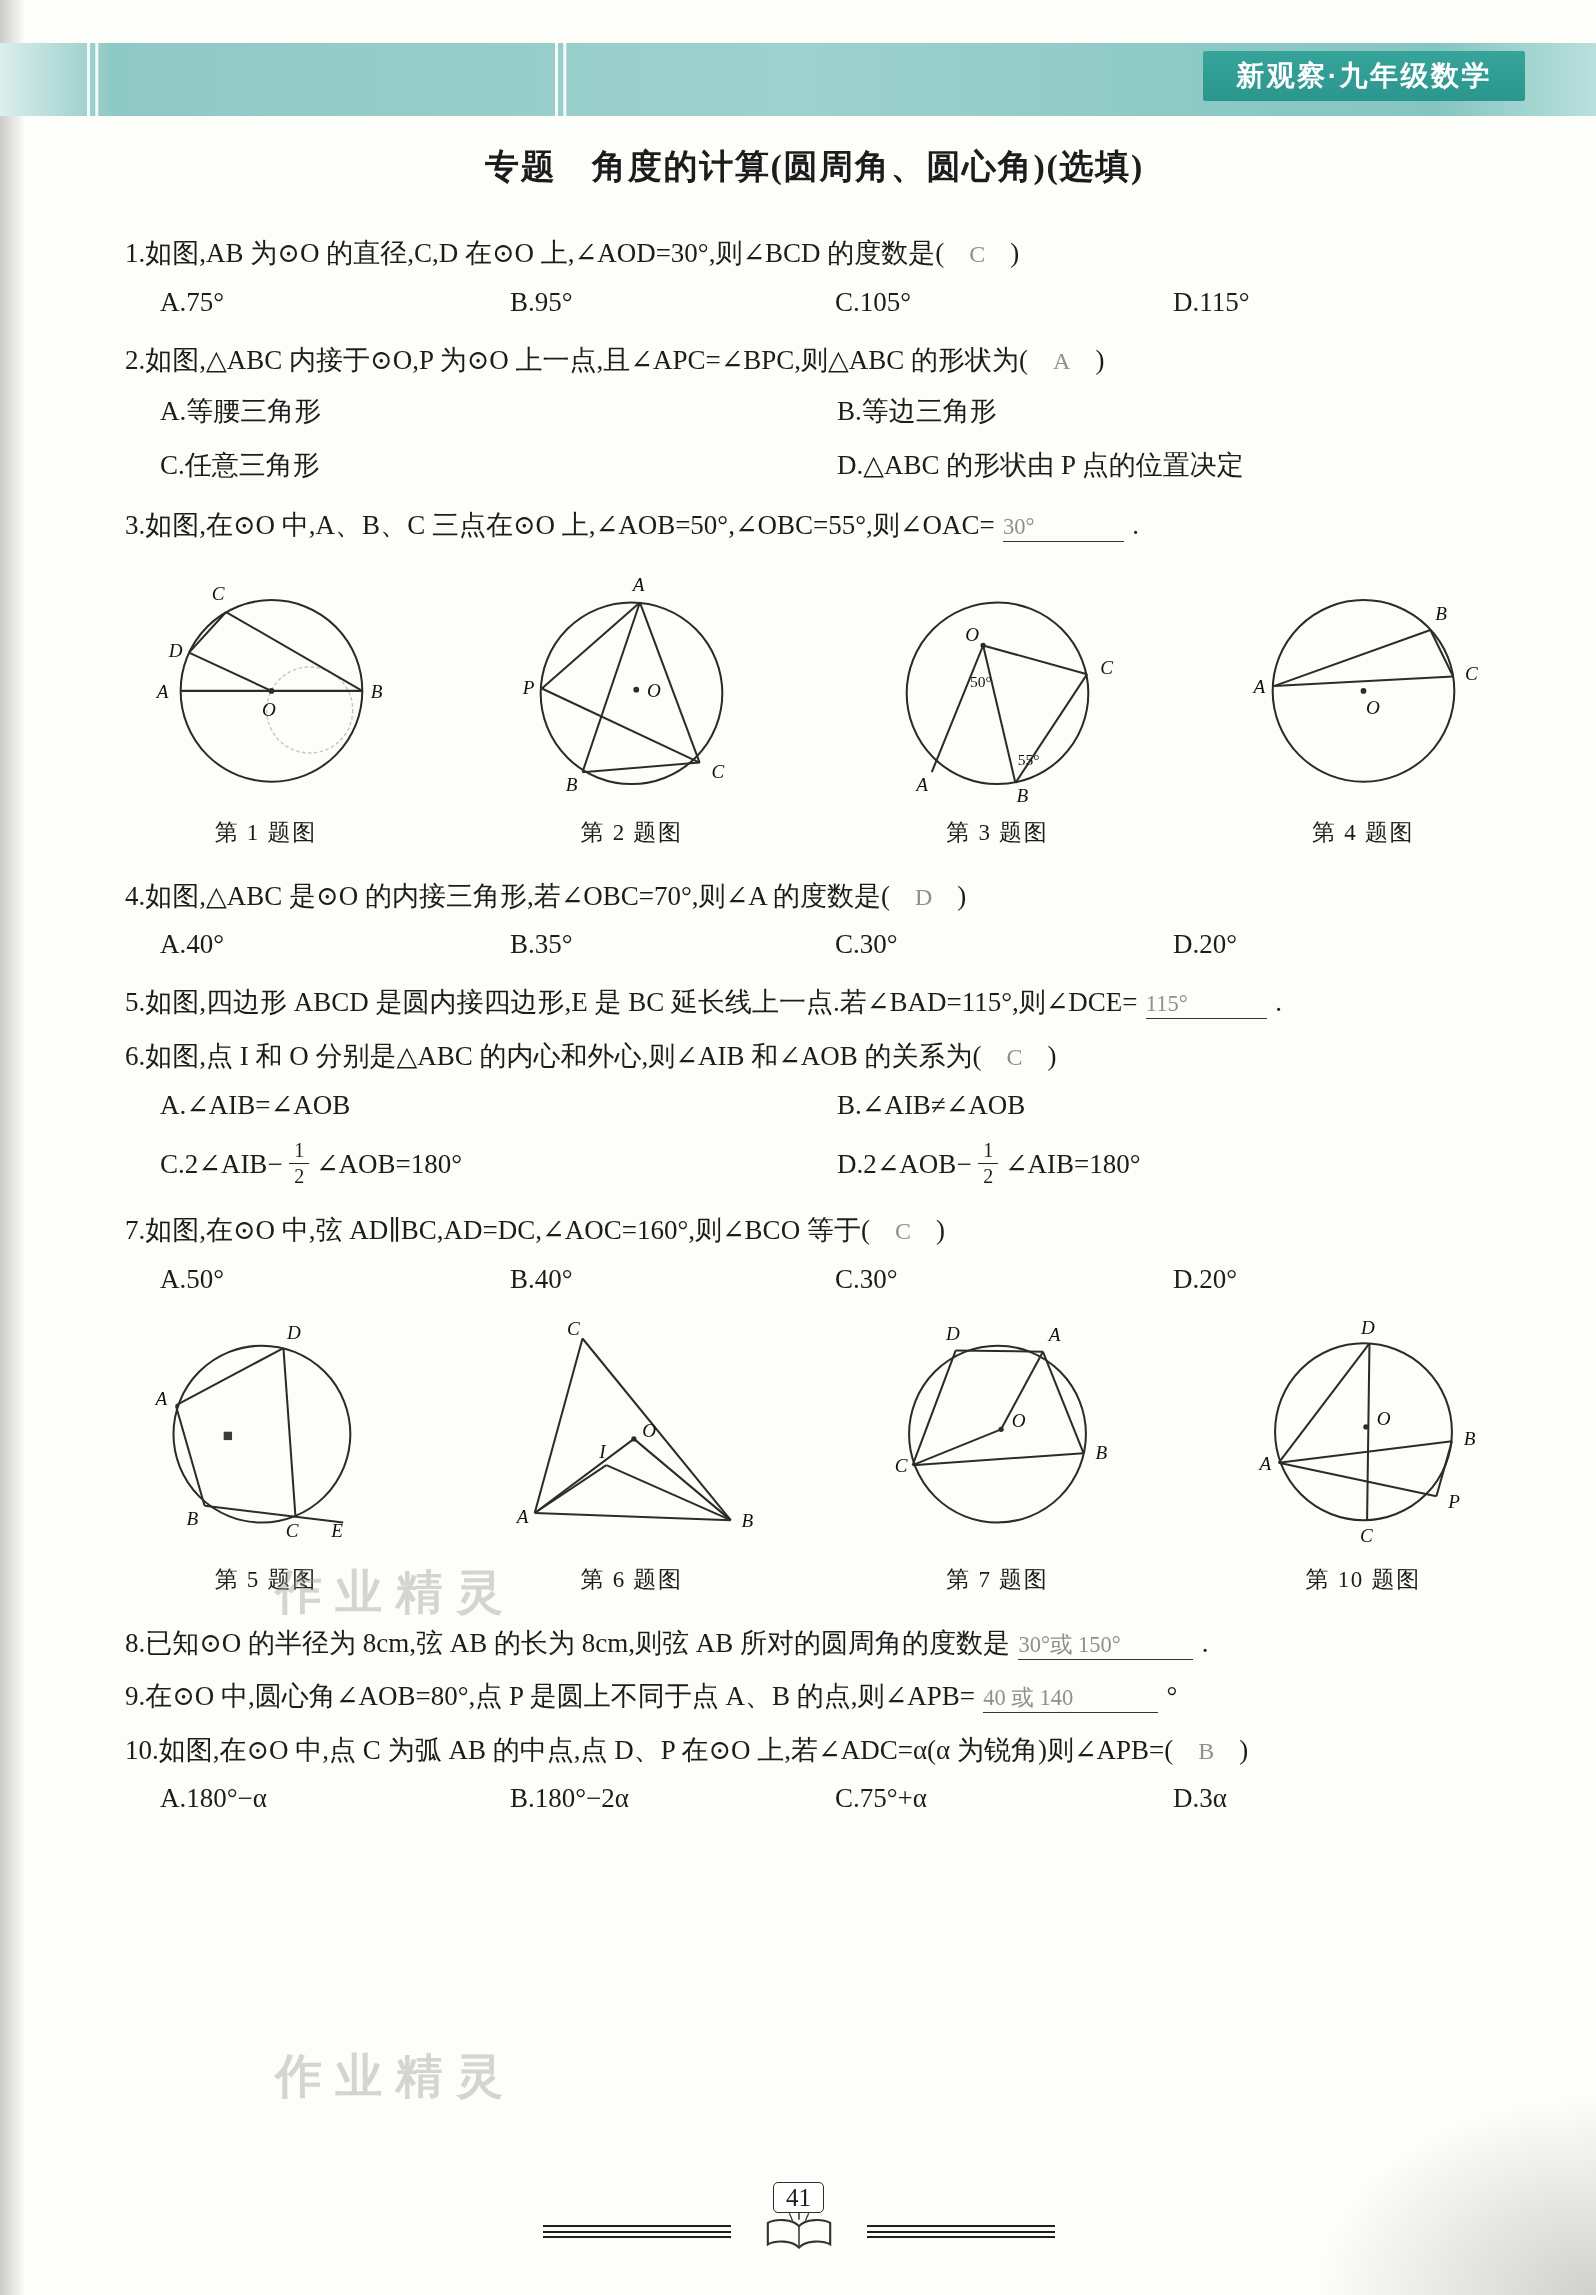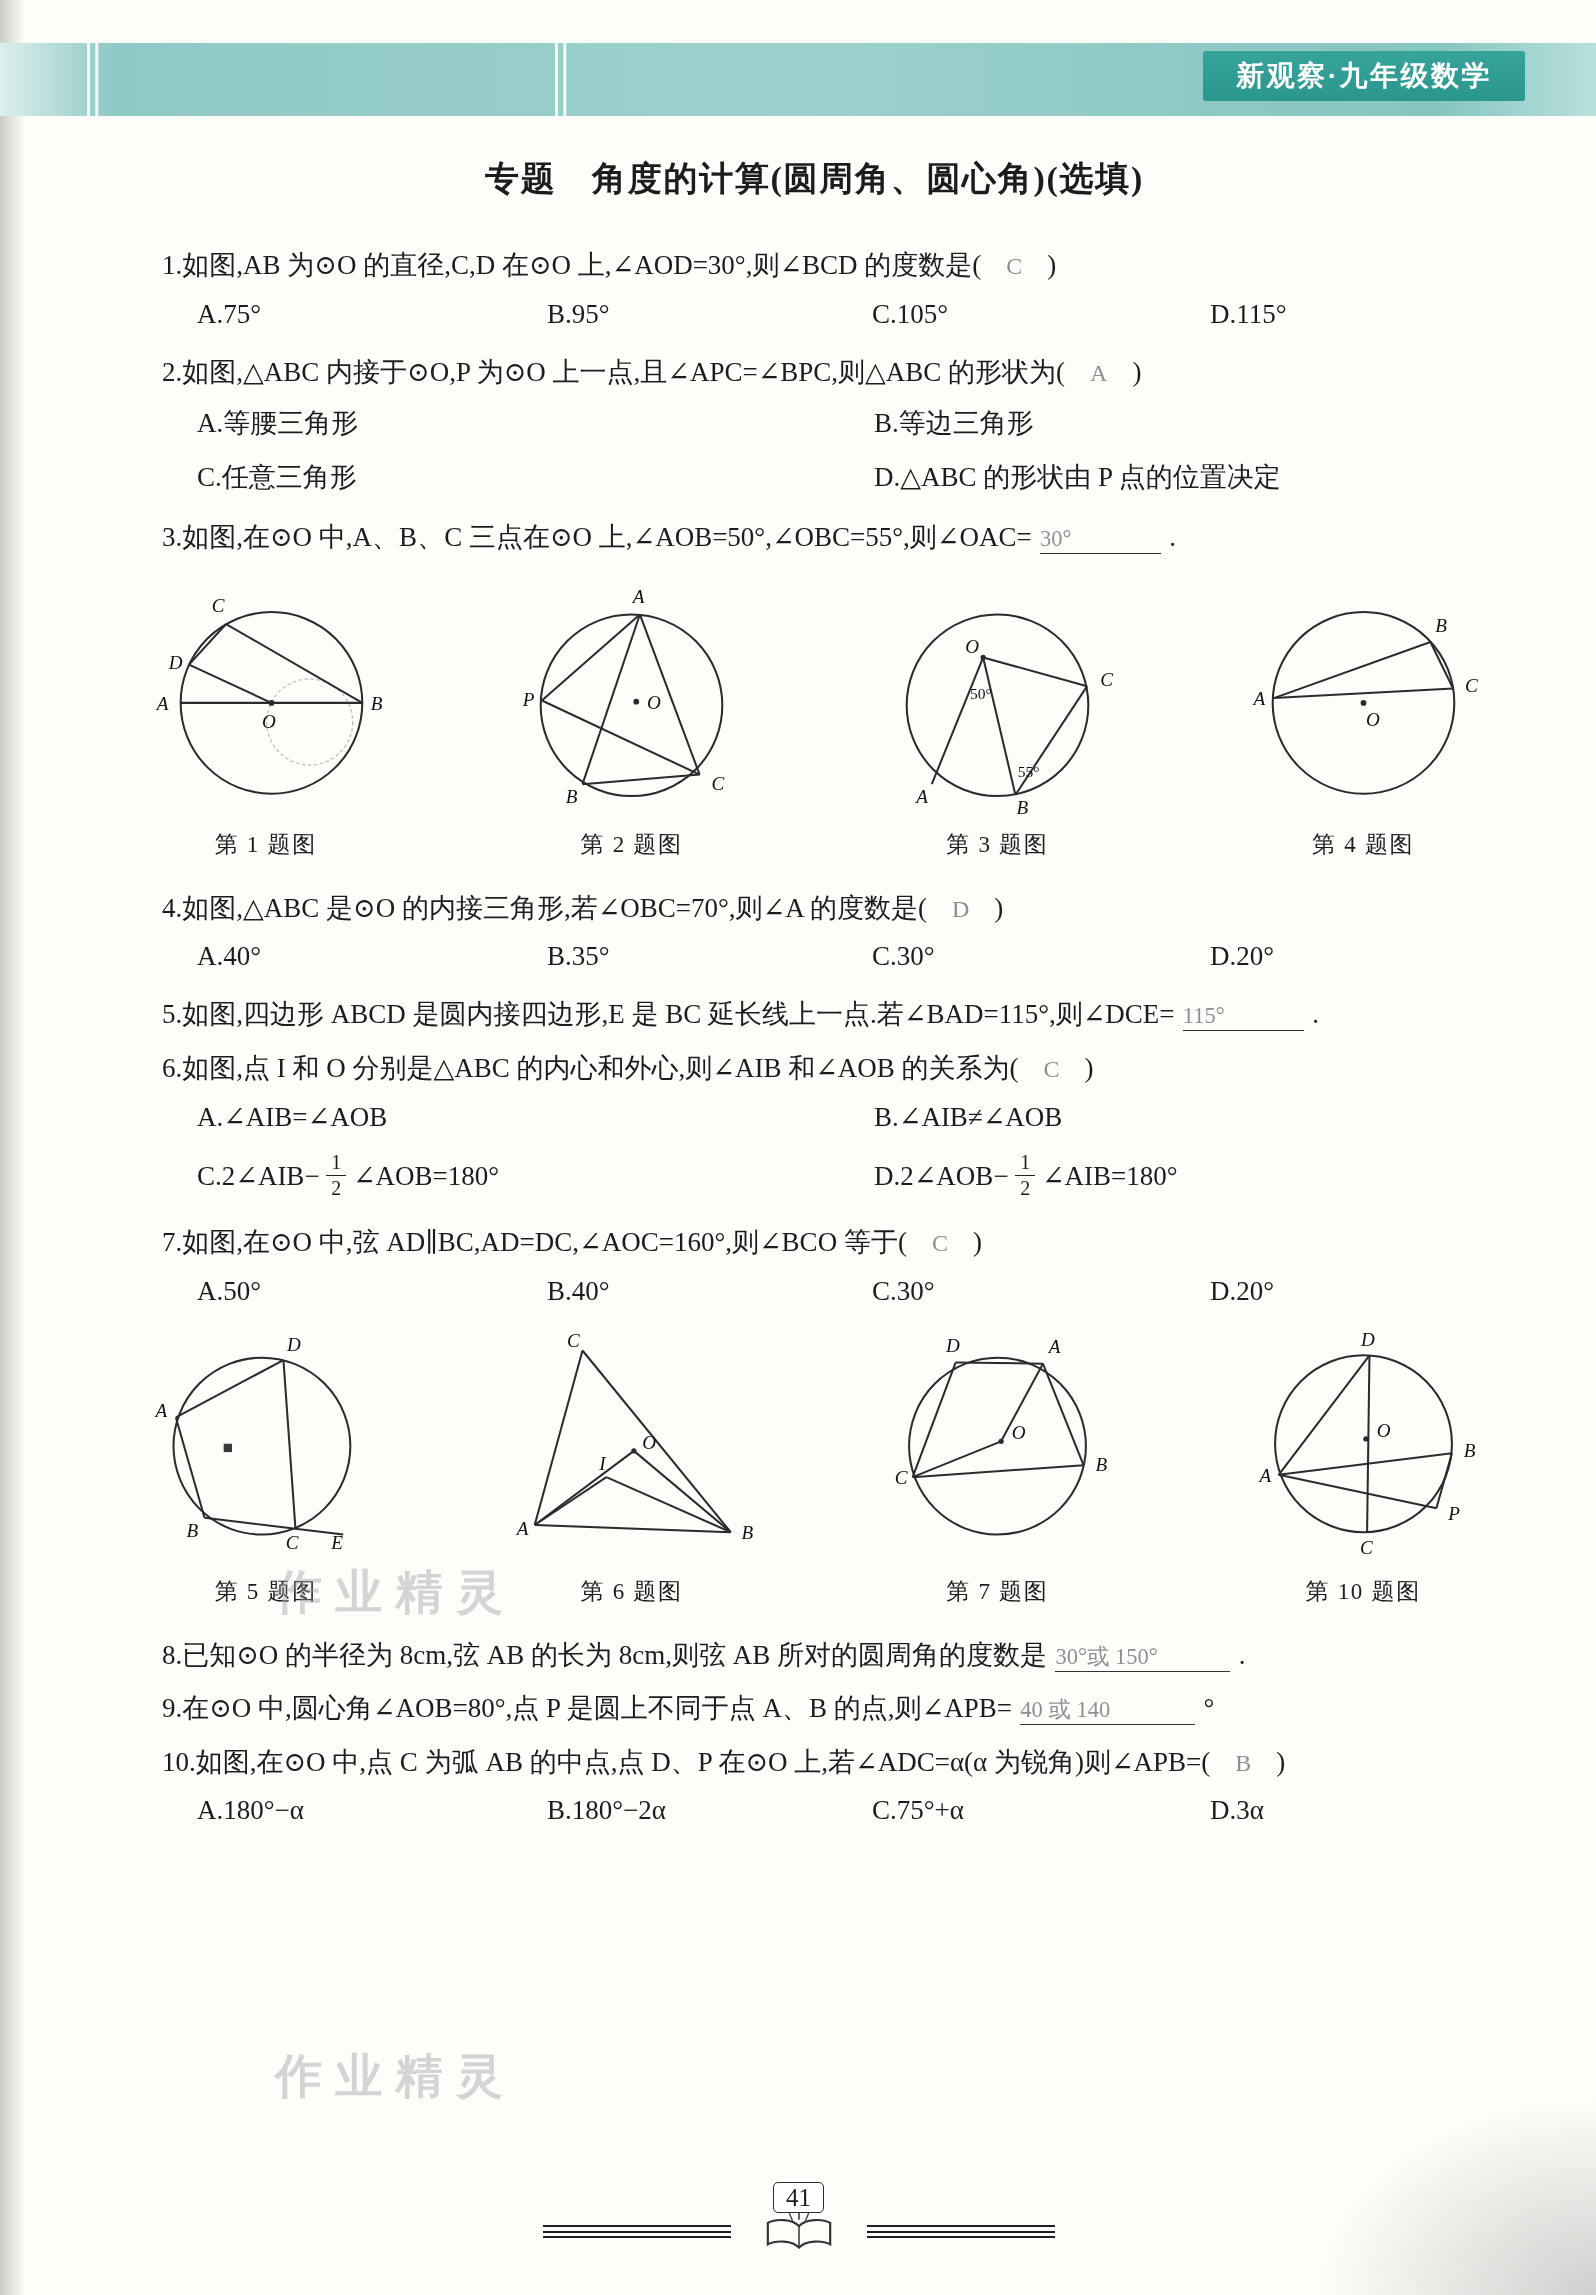--- a/index.html
+++ b/index.html
@@ -18,23 +18,23 @@
     background:linear-gradient(90deg,#dcefed 0%,#8fc9c5 7%,#9dd1cd 50%,#85c5c0 90%,#b9e0dd 100%); }
   .stripe { position:absolute; top:0; height:100%; width:3.3px; background:rgba(255,255,255,.9);
     box-shadow:8.3px 0 0 rgba(255,255,255,.9); }
   .stripe.s1 { left:87px; } .stripe.s2 { left:555px; }
   .brandbox { position:absolute; right:72px; top:7.5px; height:50px; padding:0 33px;
     display:flex; align-items:center; background:linear-gradient(180deg,#37a49b,#2a968d);
     color:#fff; font-family:"Liberation Sans","DejaVu Sans",sans-serif;
     font-weight:bold; font-size:28px; letter-spacing:2.5px; border-radius:2.5px; }
 
   
-  .content { position:absolute; top:156px; left:125px; right:93px; }
+  .content { position:absolute; top:144px; left:125px; right:93px; }
   .title { text-align:center; font-size:34px; font-weight:bold; letter-spacing:1.7px; margin-bottom:43px; }
-  .q { margin-bottom:11.7px;margin-left:37px; }
+  .q { margin-bottom:11.7px; }
   .stem { font-size:27px; line-height:1.55; }
   .ans { color:#8f8f8f; font-size:24px; padding:0 25px; }
   .blank { display:inline-block; min-width:121px; border-bottom:1.7px solid #333;
     margin:0 8.3px; line-height:1.1; }
   .blank.wide { min-width:175px; }
   .blank .fill { color:#8f8f8f; font-size:22.5px; }
   .opts { padding-left:35px; margin:11.7px 0 22px; font-size:27px; }
   .opts4 { display:grid; grid-template-columns:350px 325px 338px auto; }
   .opts2 { display:grid; grid-template-columns:677px auto; row-gap:18.3px; }
   .opt { white-space:nowrap; }

